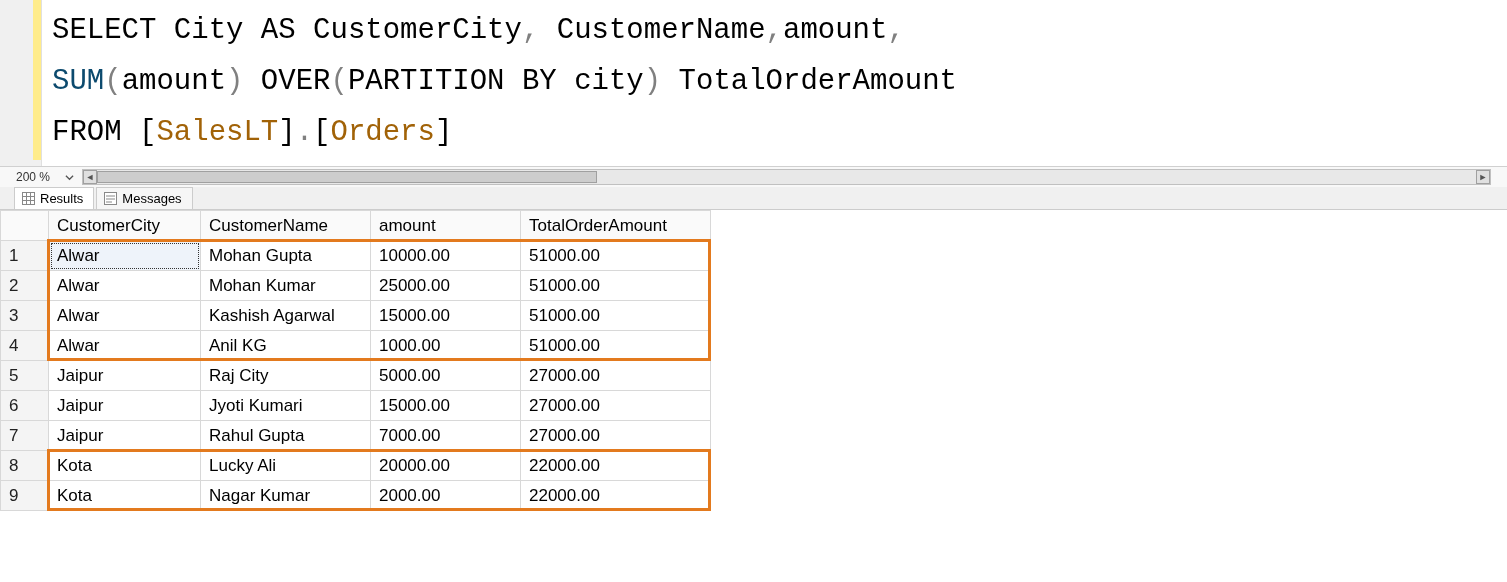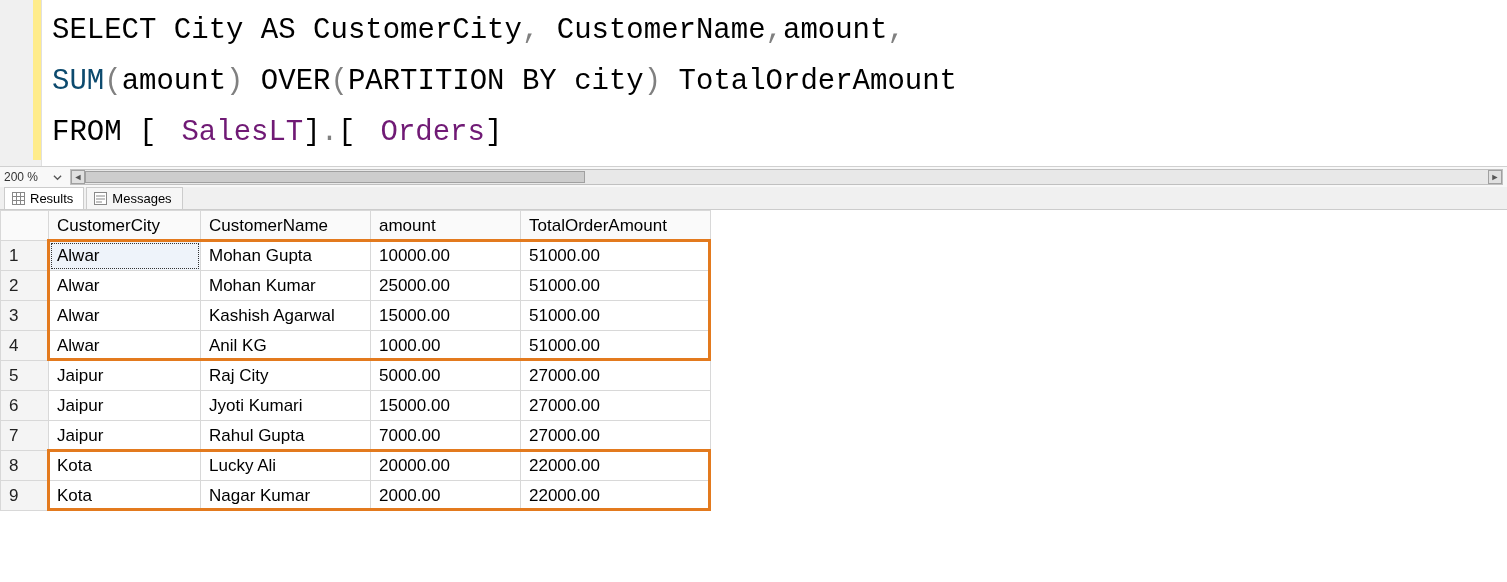--- a/index.html
+++ b/index.html
@@ -32,28 +32,28 @@
     flex: 1;
     padding: 6px 10px 8px 10px;
     font-size: 29px;
     line-height: 1.75;
     white-space: nowrap;
     overflow: hidden;
   }
   .kw-blue { color: #000000; }
   .kw-magenta { color: #0c4a6e; }
   .kw-gray { color: #808080; }
-  .kw-teal { color: #701a75; margin-left: 25px; }
+  .kw-teal { color: #a16207; }
   .txt { color: #000; }
 
   .zoom-bar {
     display: flex;
     align-items: center;
     gap: 6px;
-    padding: 2px 4px;
+    padding: 2px 16px;
     font-family: "Segoe UI", Tahoma, sans-serif;
     font-size: 12px;
     color: #333;
     background: #f8f8f8;
     border-top: 1px solid #d0d0d0;
   }
   .zoom-val { min-width: 40px; }
   .dropdown-arrow {
     width: 14px; height: 14px;
     display: inline-flex; align-items: center; justify-content: center;
@@ -81,21 +81,21 @@
   .hscroll-btn.left { left:0; }
   .hscroll-btn.right { right:0; }
 
   .tabs {
     display: flex;
     align-items: flex-end;
     font-family: "Segoe UI", Tahoma, sans-serif;
     font-size: 13px;
     background: #f0f0f0;
     border-bottom: 1px solid #ccc;
-    padding-left: 4px;
+    padding-left: 14px;
     gap: 2px;
   }
   .tab {
     padding: 3px 10px 3px 6px;
     background: #fff;
     border: 1px solid #ccc;
     border-bottom: none;
     display: flex;
     align-items: center;
     gap: 5px;

